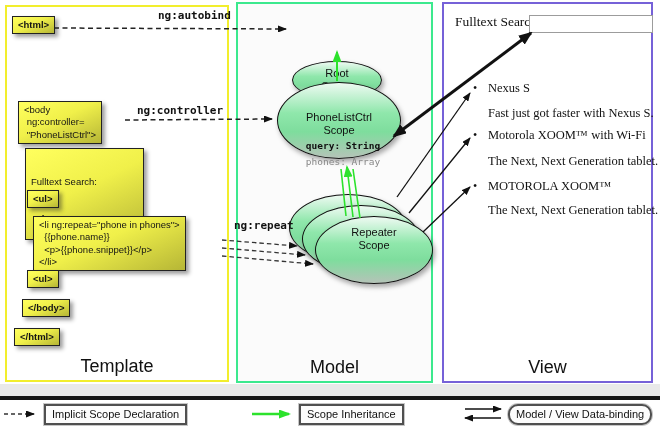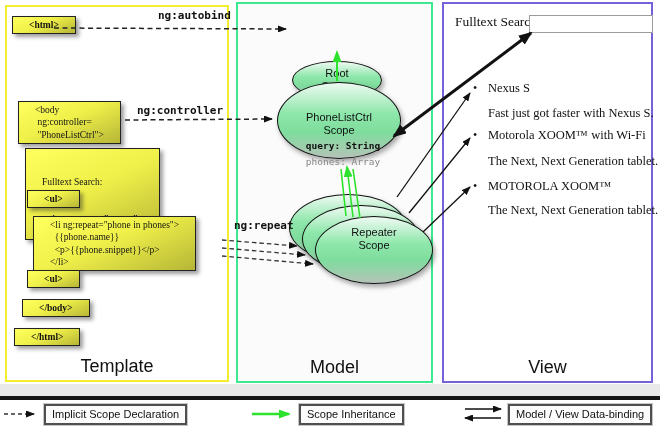--- a/index.html
+++ b/index.html
@@ -8,25 +8,25 @@
 
   
   .col{position:absolute;background:#fff;z-index:1;}
   #col-template{left:5px;top:5px;width:220px;height:373px;border:2px solid #f2ee2d;}
   #col-model{left:236px;top:2px;width:193px;height:377px;border:2px solid #3ce98e;background:#fbfbfb;}
   #col-view{left:442px;top:2px;width:207px;height:377px;border:2px solid #7661d8;}
   .col-label{position:absolute;bottom:3px;left:0;width:100%;text-align:center;
              font-size:18px;color:#111;}
 
   
-  .codebox{position:absolute;z-index:3;font-family:Liberation Serif, serif;
+  .codebox{position:absolute;z-index:3;font-family:Liberation Sans, sans-serif;
            font-size:9.5px;line-height:1.3;color:#141414;white-space:pre;
            background:linear-gradient(155deg,#ffff5e 0%,#f0f04a 45%,#b6b636 100%);
            border:1.5px solid #222;box-shadow:2.5px 3px 4px rgba(40,40,40,.45);
-           padding:2px 16px;}
+           padding:2px 5px;}
   .tagbox{font-weight:bold;}
   #box-html{left:12px;top:16px;}
   #box-body{left:18px;top:101px;}
   #box-fulltext{left:25px;top:148px;}
   #box-ul1{left:27px;top:190px;}
   #box-li{left:33px;top:216px;}
   #box-ul2{left:27px;top:270px;}
   #box-bodyclose{left:22px;top:299px;}
   #box-htmlclose{left:14px;top:328px;}
   .bold-line{font-weight:bold;}
@@ -71,21 +71,21 @@
   
   #gray-band{position:absolute;left:0;top:384px;width:660px;height:12px;
              background:#e9e9e9;z-index:0;}
   #thick-rule{position:absolute;left:0;top:396px;width:660px;height:3.5px;
               background:#161616;z-index:2;}
   .legend-box{position:absolute;top:404px;z-index:3;border:2px solid #4f4f4f;
               box-shadow:0 0 0 1px #c6c6c6;background:#fcfcfc;font-size:11px;
               padding:2px 6px 3px;color:#111;white-space:nowrap;}
   #leg-implicit{left:44px;}
   #leg-inherit{left:299px;}
-  #leg-binding{left:508px;}
+  #leg-binding{left:508px;border-radius:10px;}
 
   
   #arrows{position:absolute;left:0;top:0;width:660px;height:435px;z-index:5;
           pointer-events:none;}
 </style>
 </head>
 <body>
 
 <div id="gray-band"></div>
 <div id="thick-rule"></div>

